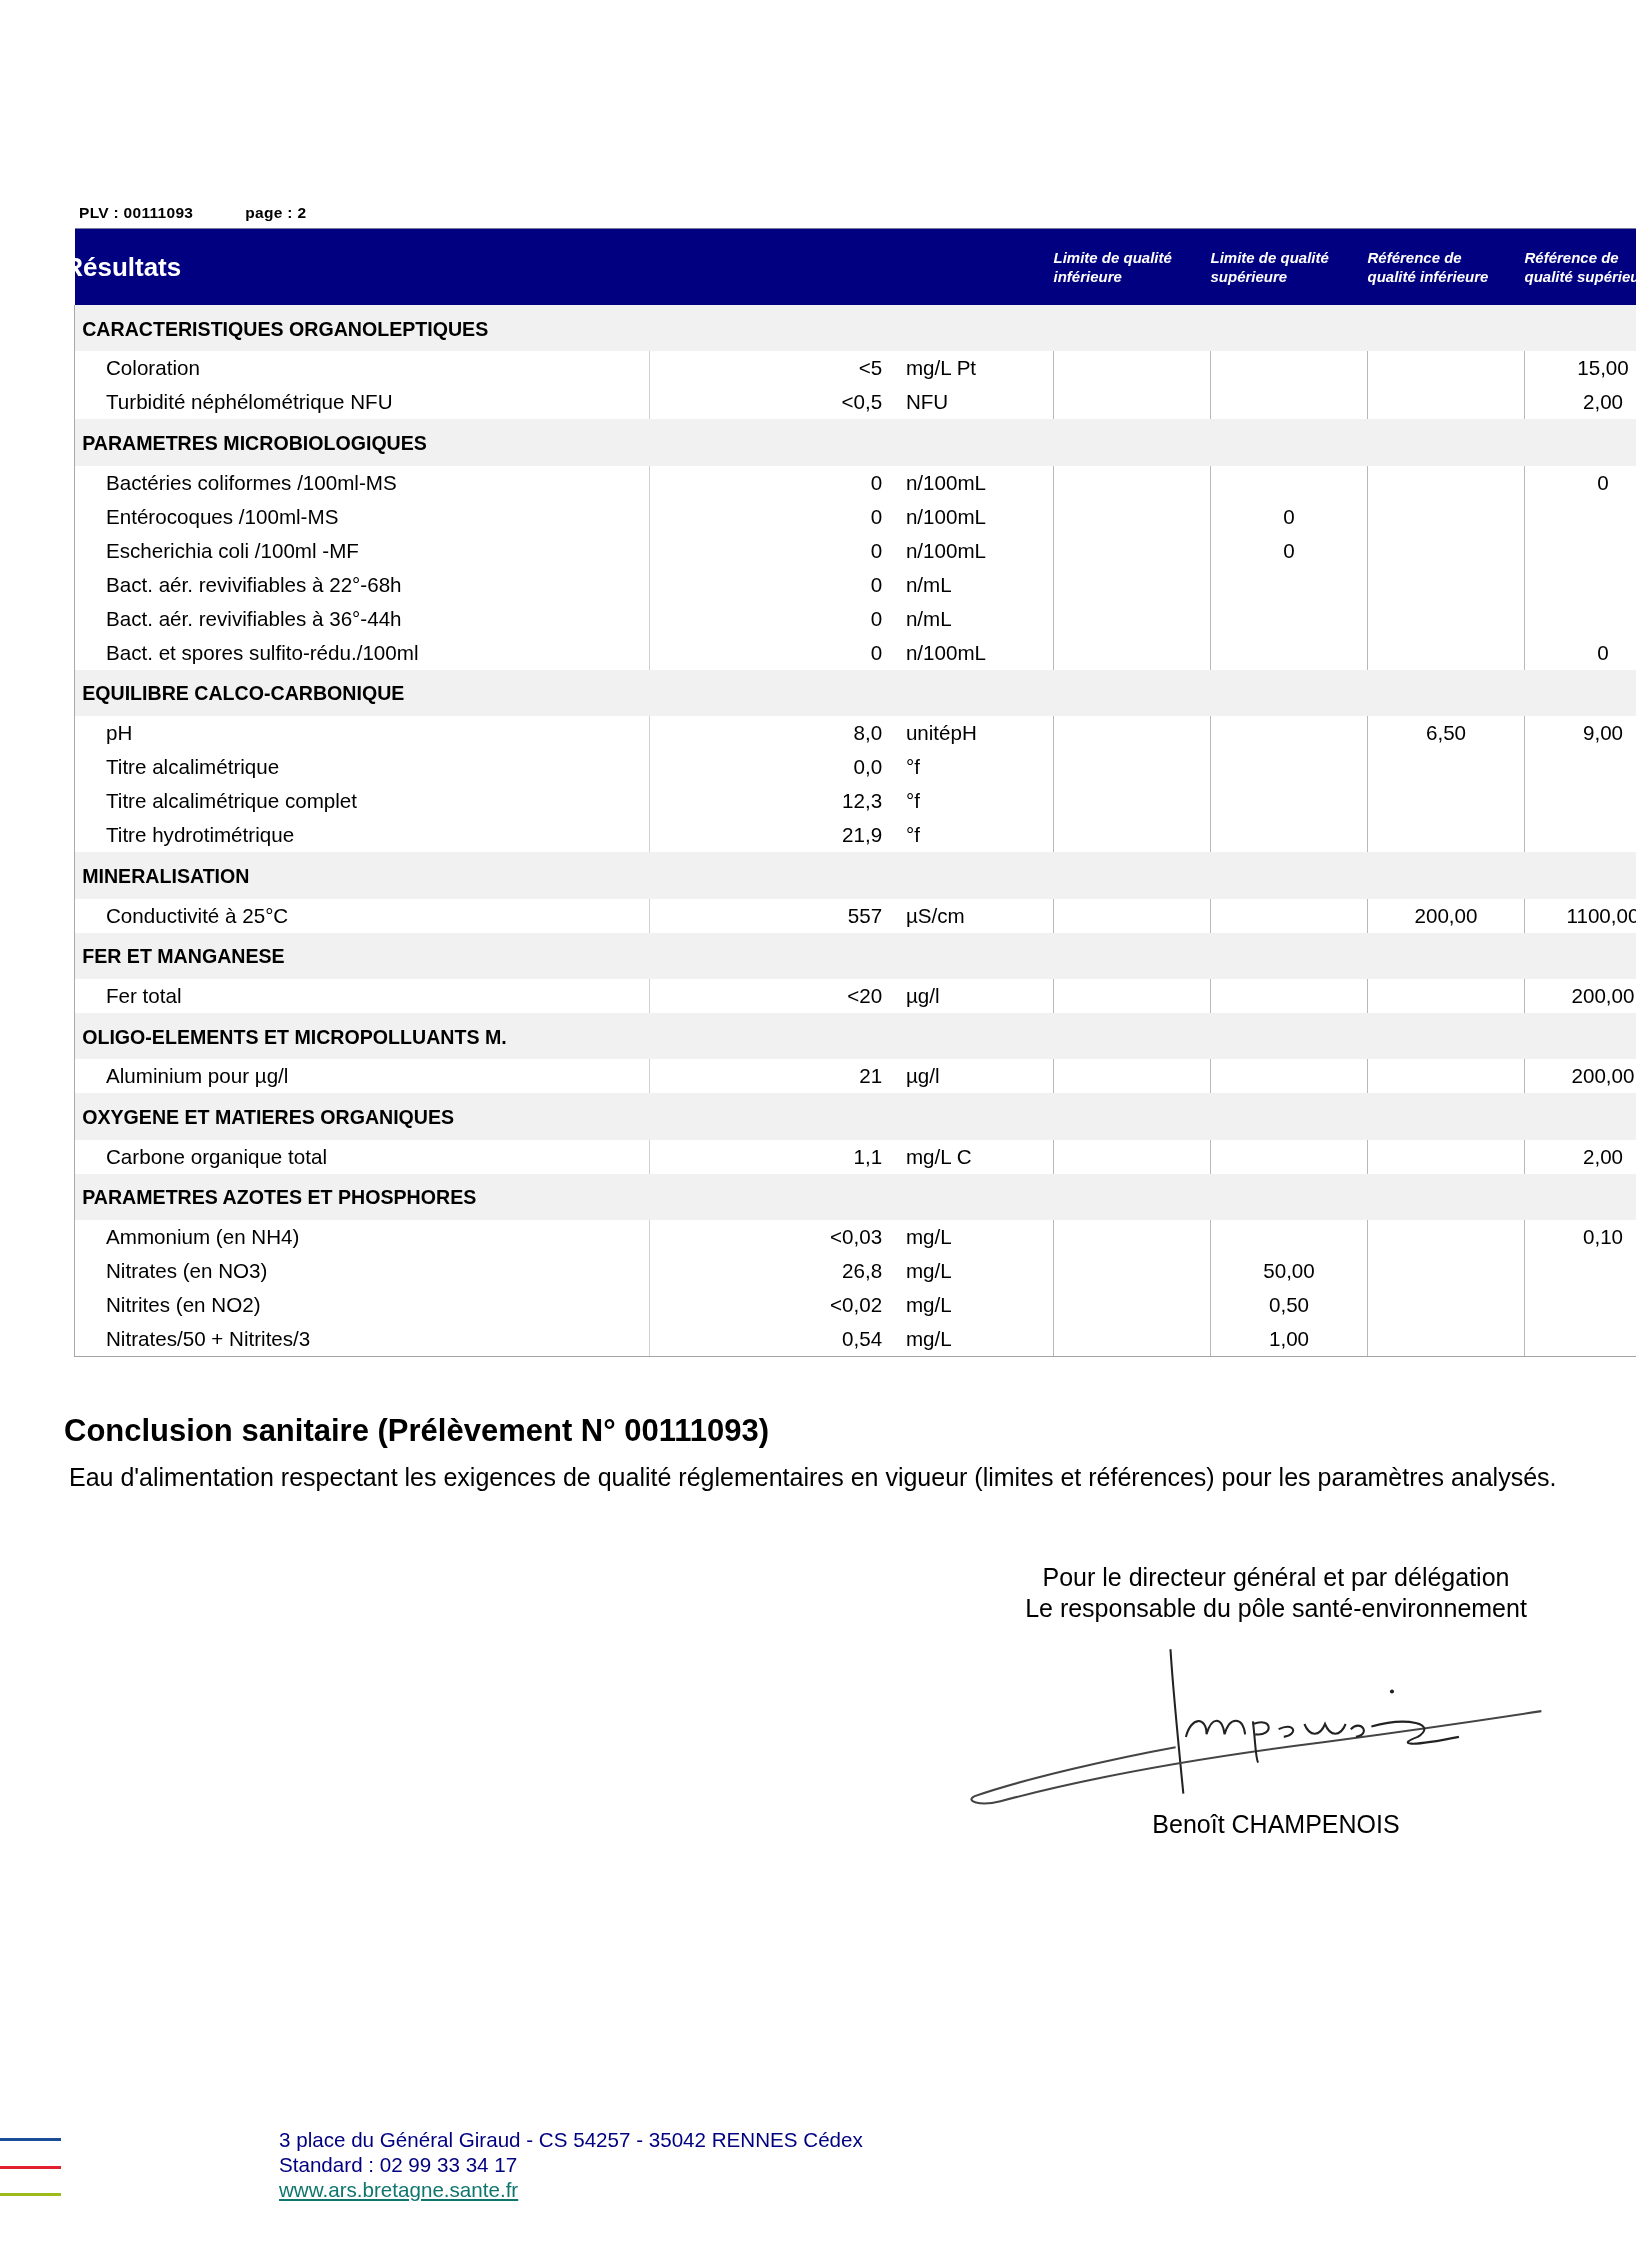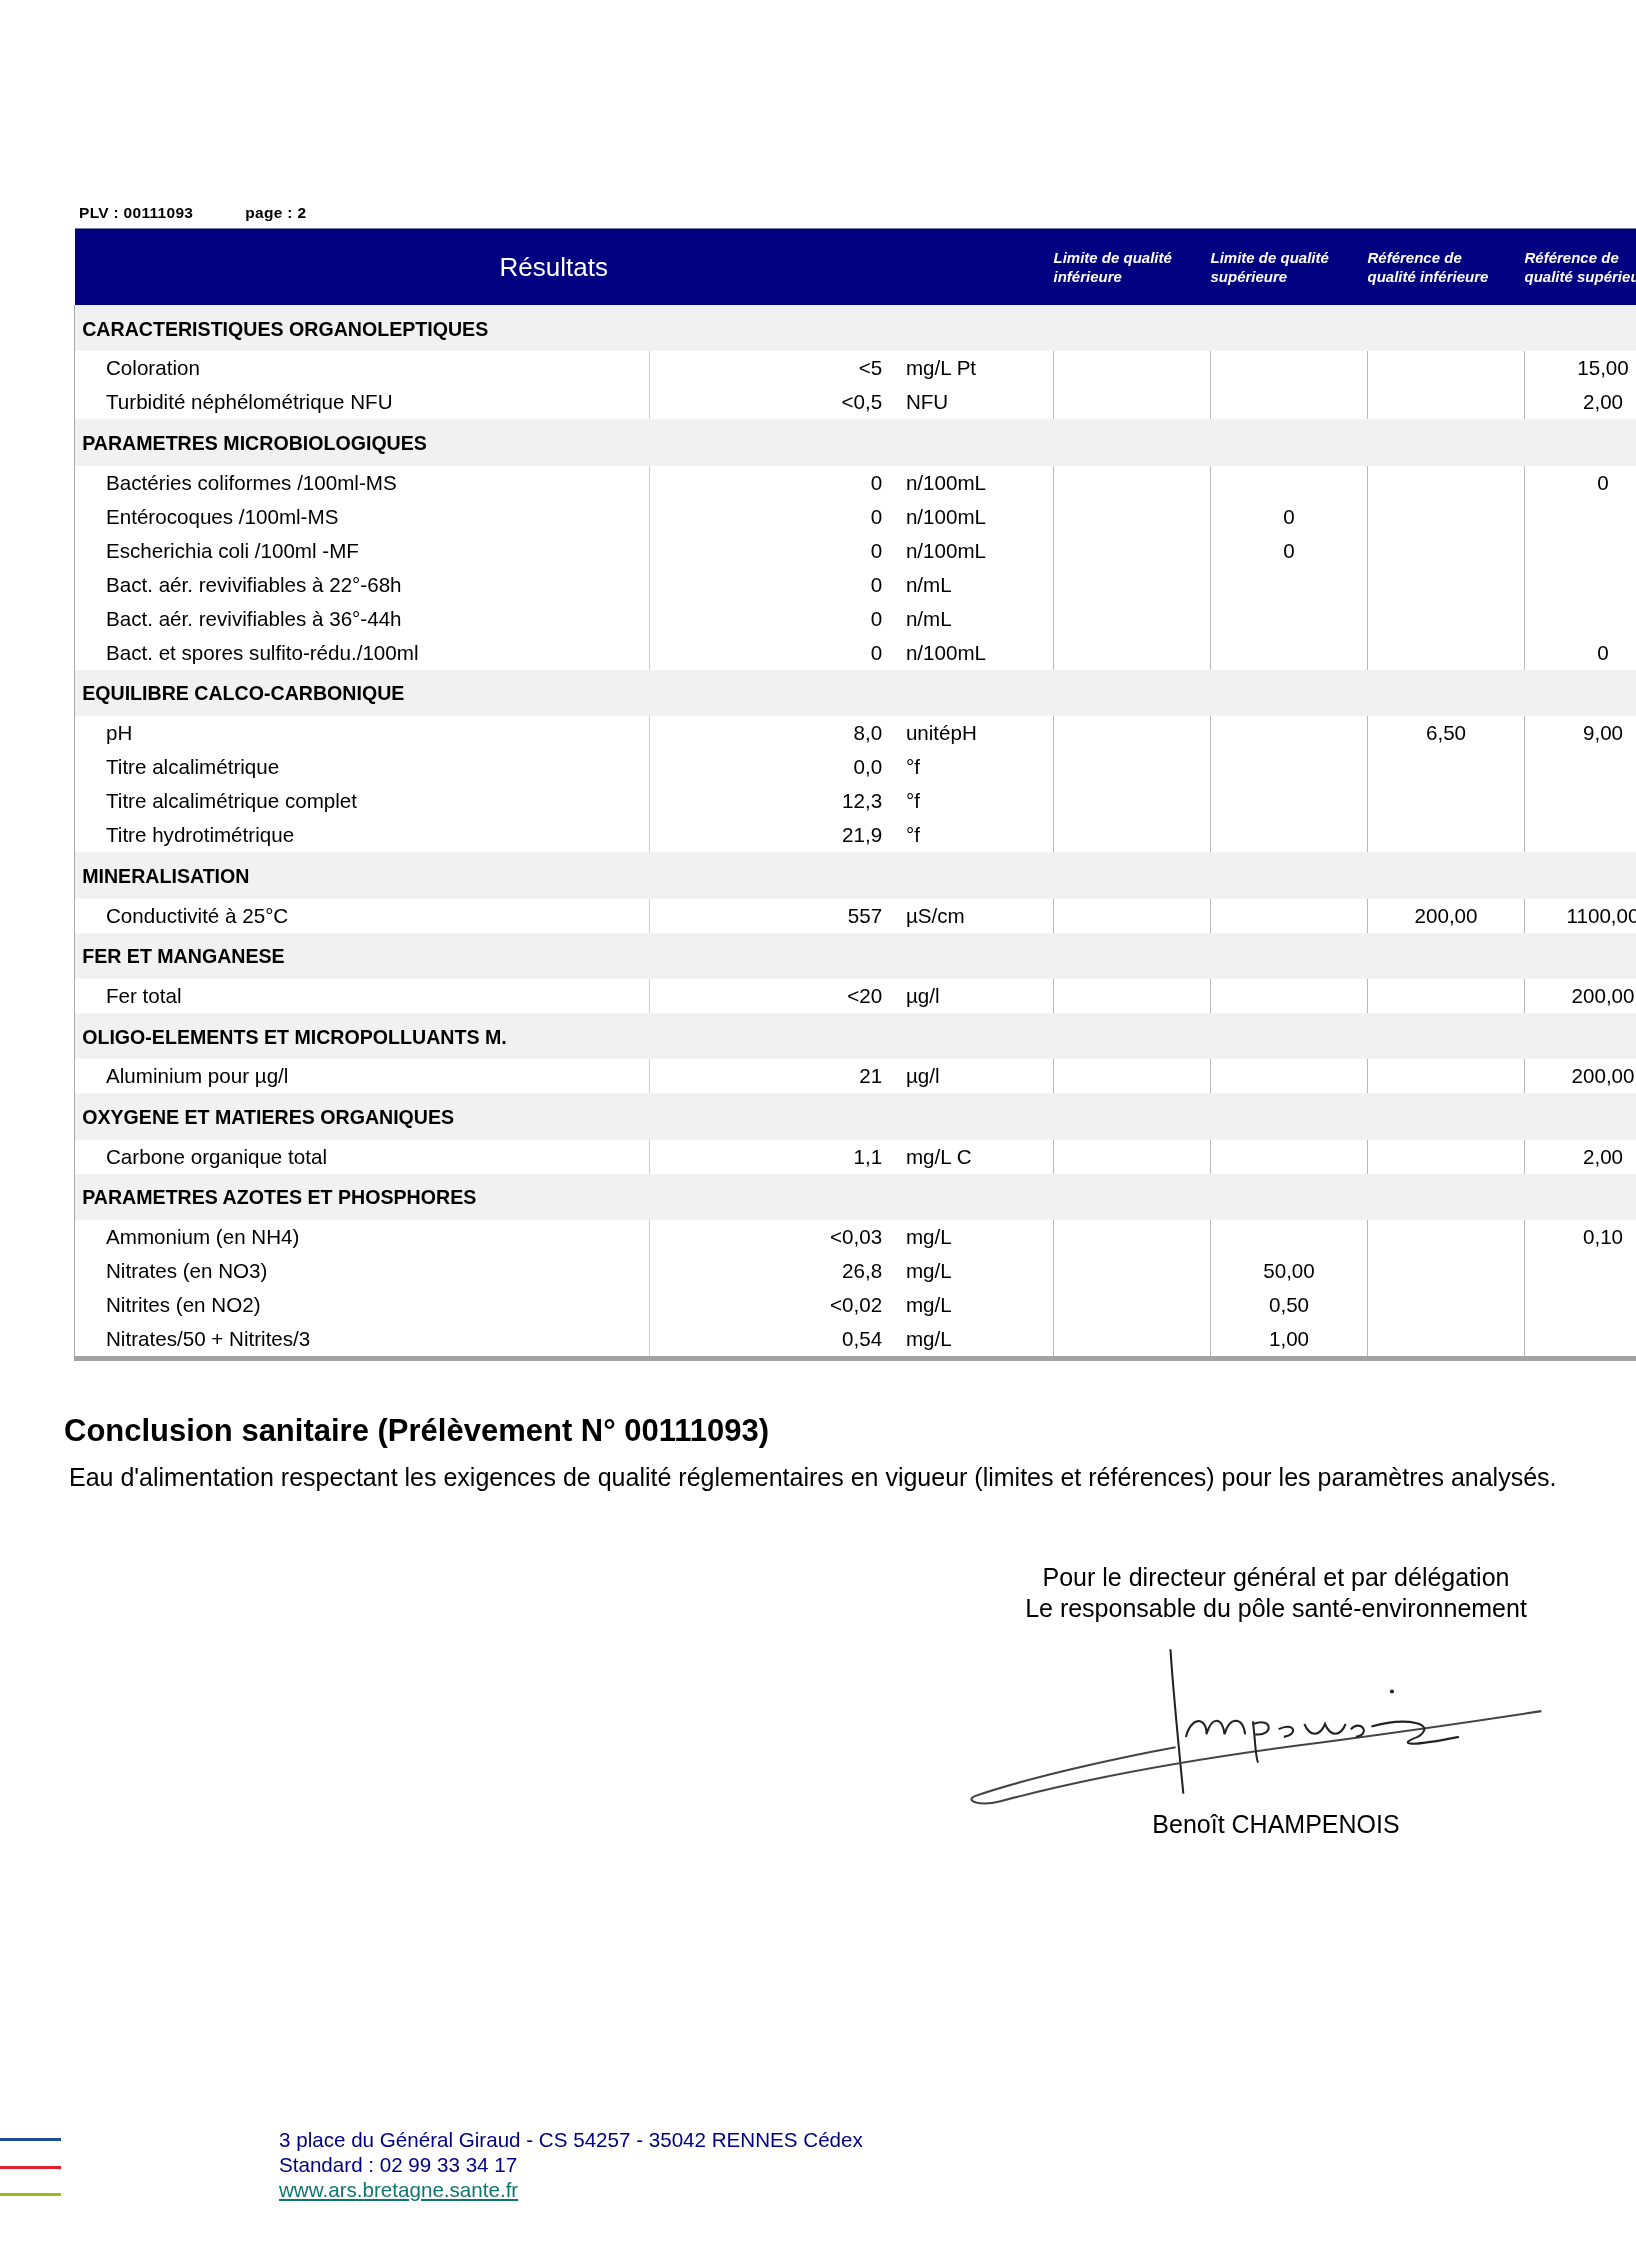--- a/index.html
+++ b/index.html
@@ -5,33 +5,33 @@
   html, body { margin:0; padding:0; background:#ffffff; }
   body { width:1636px; height:2261px; position:relative; font-family:"Liberation Sans", sans-serif; color:#000; overflow:hidden; }
   .plv { position:absolute; left:47px; top:204px; font-size:15.5px; font-weight:bold; letter-spacing:0.3px; }
   .plv span { margin-right:15.5px;margin-left:32px; }
   table.res { position:absolute; left:74px; top:228px; width:1505px; border-collapse:collapse; table-layout:fixed; }
   table.res col.c-param { width:575px; }
   table.res col.c-val { width:242px; }
   table.res col.c-unit { width:162px; }
   table.res col.c-lim { width:157px; }
   thead th { background:#000080; color:#fff; height:76px; padding:0; border-top:1.5px solid #7a7a9a; vertical-align:middle; }
-  th.title { font-size:26px; font-weight:normal; text-align:center; padding-right:0; }
+  th.title { font-size:26px; font-weight:bold; text-align:left; padding-right:0; }
   th.title span { position:relative; left:-10.3px; }
   th.lim { font-size:15px; font-style:italic; font-weight:bold; line-height:19px; text-align:left; }
   tr.section td { background:#f1f1f1; height:34px; font-size:19.6px; font-weight:bold; padding:7.2px 0 5.2px 7.2px; }
   tr.row td { height:34px; font-size:20.6px; padding:0; vertical-align:middle; }
   tr.row td.p { padding-left:31px; }
   tr.row td.v { text-align:right; padding-right:9.3px; border-left:0.5px solid #d0d0d0; }
   tr.row td.u { padding-left:14.4px; }
   tr.row td.l { text-align:center; border-left:0.5px solid #b8b8b8; }
   tr.row td.l:last-child { border-right:1px solid #a9a9a9; }
   tr.section td { border-right:1px solid #a9a9a9; border-left:1px solid #a9a9a9; }
   tr.row td.p { border-left:1px solid #a9a9a9; }
-  tr.last td { border-bottom:5px solid #a3a3a3; }
+  tr.last td { border-bottom:1px solid #a3a3a3; }
   .concl-title { position:absolute; left:64px; top:1413px; font-size:31px; font-weight:bold; }
   .concl-text { position:absolute; left:69px; top:1461px; width:1514px; font-size:25px; line-height:33px; text-align:justify; }
   .sig { position:absolute; left:954px; top:1562px; width:644px; text-align:center; font-size:25px; line-height:31px; }
   .sig-img { position:absolute; left:964px; top:1639px; width:619px; height:170px; }
   .sig-name { position:absolute; left:954px; top:1810px; width:644px; text-align:center; font-size:25px; }
   .footer-bars div { position:absolute; left:0; width:61px; height:3.1px; }
   .footer { position:absolute; left:279px; top:2127px; font-size:20.6px; line-height:25px; color:#000080; }
   .footer a { color:#0f766e; text-decoration:underline; }
 </style>
 </head>

